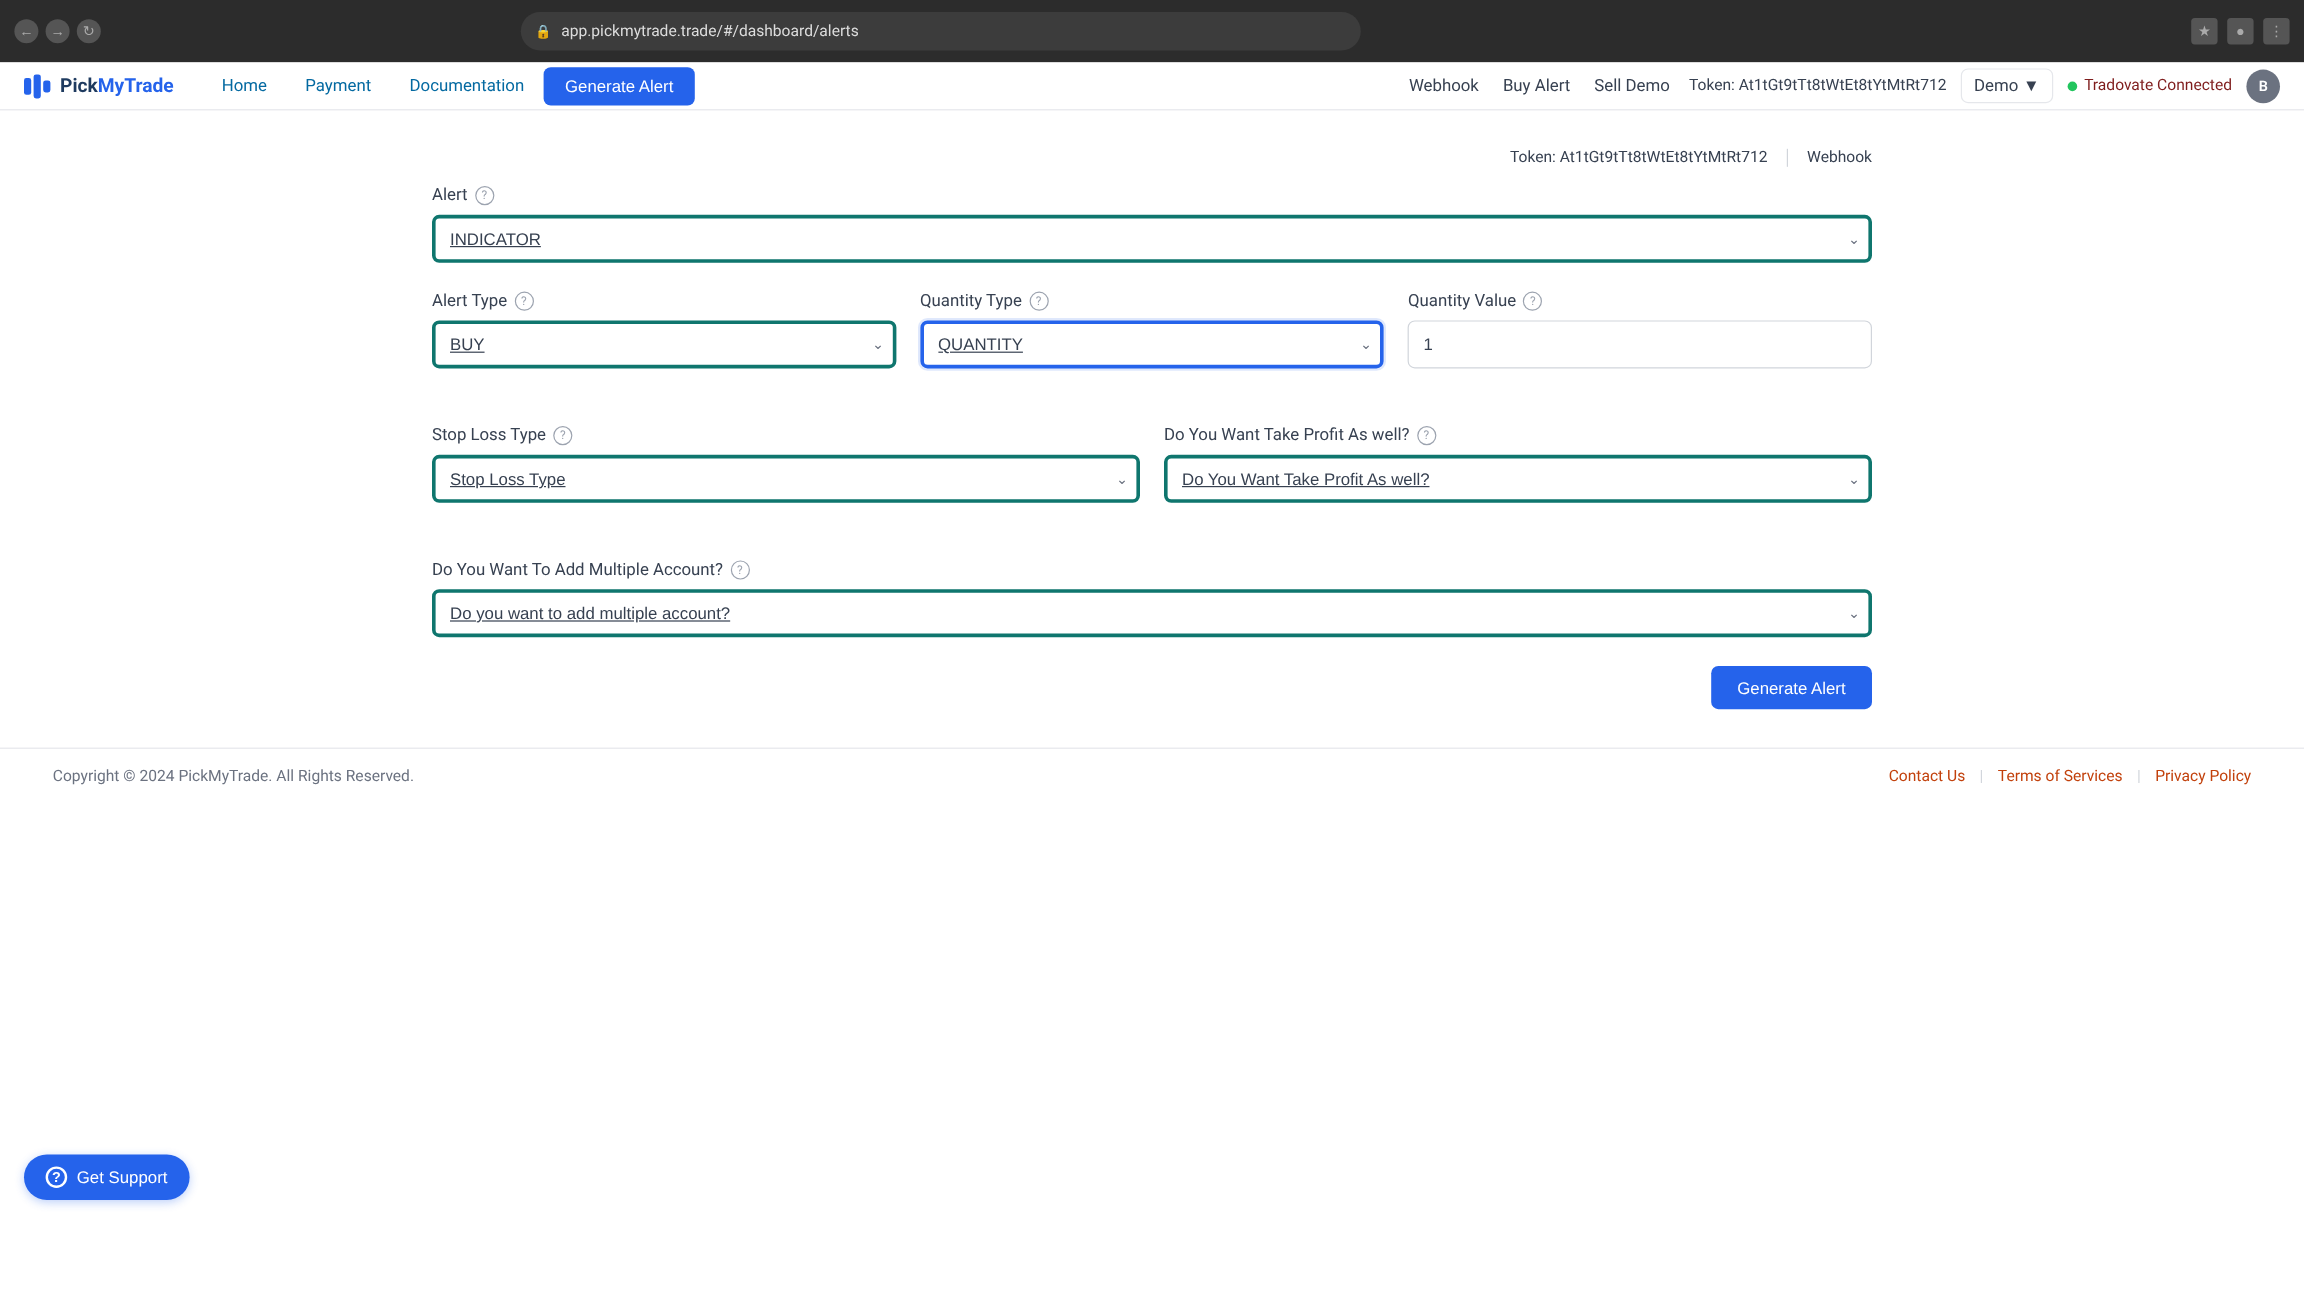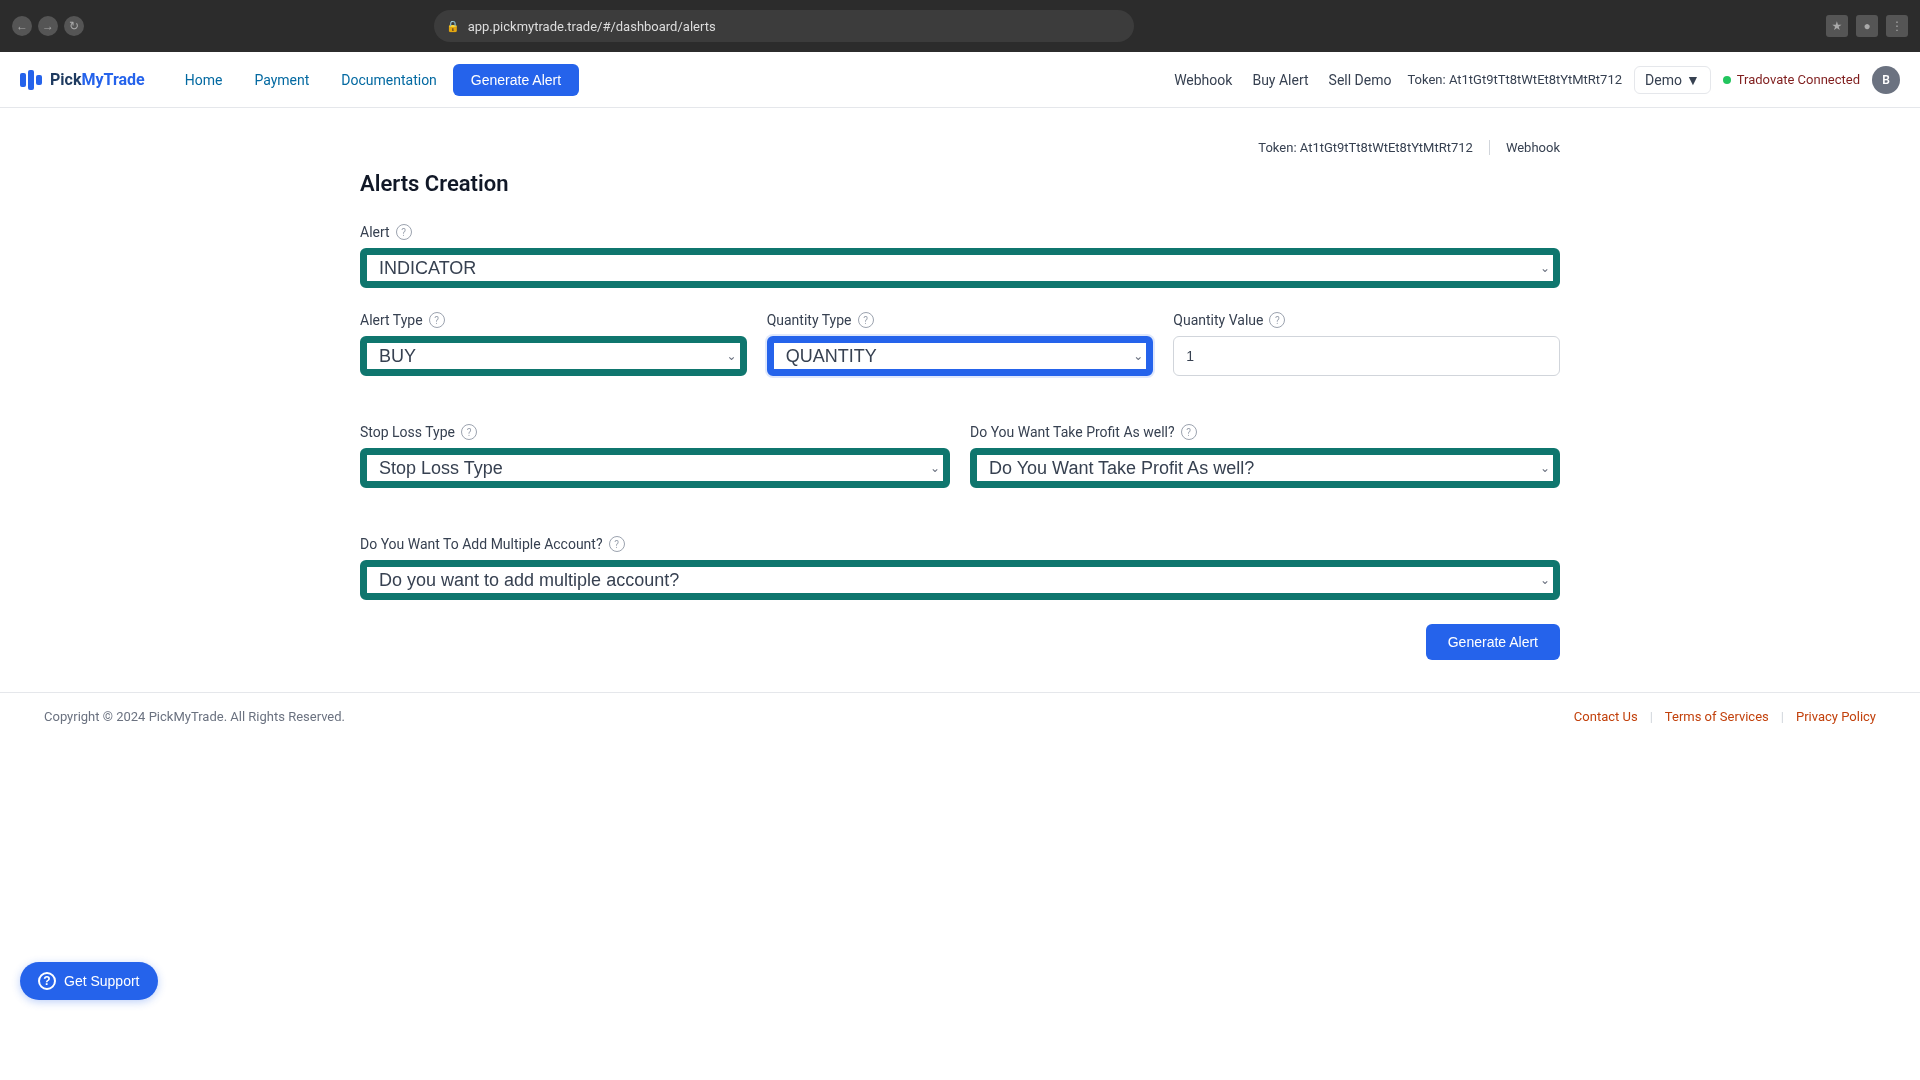--- a/index.html
+++ b/index.html
@@ -41,21 +41,21 @@
       margin: 0 auto;
     }
     .address-bar-lock { color: #aaa; font-size: 11px; }
     .browser-actions { display: flex; gap: 8px; align-items: center; margin-left: auto; }
     .browser-action-btn { width: 22px; height: 22px; background: #555; border-radius: 3px; display: flex; align-items: center; justify-content: center; color: #aaa; font-size: 12px; }
 
     
     .app-nav {
       background: #fff;
       border-bottom: 1px solid #e5e7eb;
-      height: 56px;
+      height: 40px;
       display: flex;
       align-items: center;
       padding: 0 20px;
       gap: 0;
     }
     .logo-area {
       display: flex;
       align-items: center;
       gap: 8px;
       margin-right: 24px;
@@ -213,29 +213,30 @@
       gap: 20px;
       margin-bottom: 24px;
     }
 
     .select-wrapper {
       position: relative;
     }
     .form-select {
       width: 100%;
       height: 40px;
-      border: 7px solid #0f766e;
+      border: 3px solid #0f766e;
       border-radius: 6px;
       padding: 0 36px 0 12px;
-      font-size: 18px;
+      font-size: 14px;
       color: #374151;
       background: #fff;
       appearance: none;
       cursor: pointer;
       outline: none;
+      text-decoration: underline;
     }
     .form-select.active-select {
       border-color: #2563eb;
       box-shadow: 0 0 0 2px rgba(37,99,235,0.15);
     }
     .select-chevron {
       position: absolute;
       right: 10px;
       top: 50%;
       transform: translateY(-50%);
@@ -370,21 +371,20 @@
   </div>
 </nav>
 
 <div class="main-content">
 
   <div class="top-right-bar">
     <span class="token-label">Token: At1tGt9tTt8tWtEt8tYtMtRt712</span>
     <span class="webhook-link">Webhook</span>
   </div>
 
-  <h1 class="page-title">Alerts Creation</h1>
 
   <div class="form-section">
     <div class="form-label">
       <span>Alert</span>
       <div class="help-icon">?</div>
     </div>
     <div class="select-wrapper full-width-select">
       <select class="form-select">
         <option>INDICATOR</option>
       </select>

